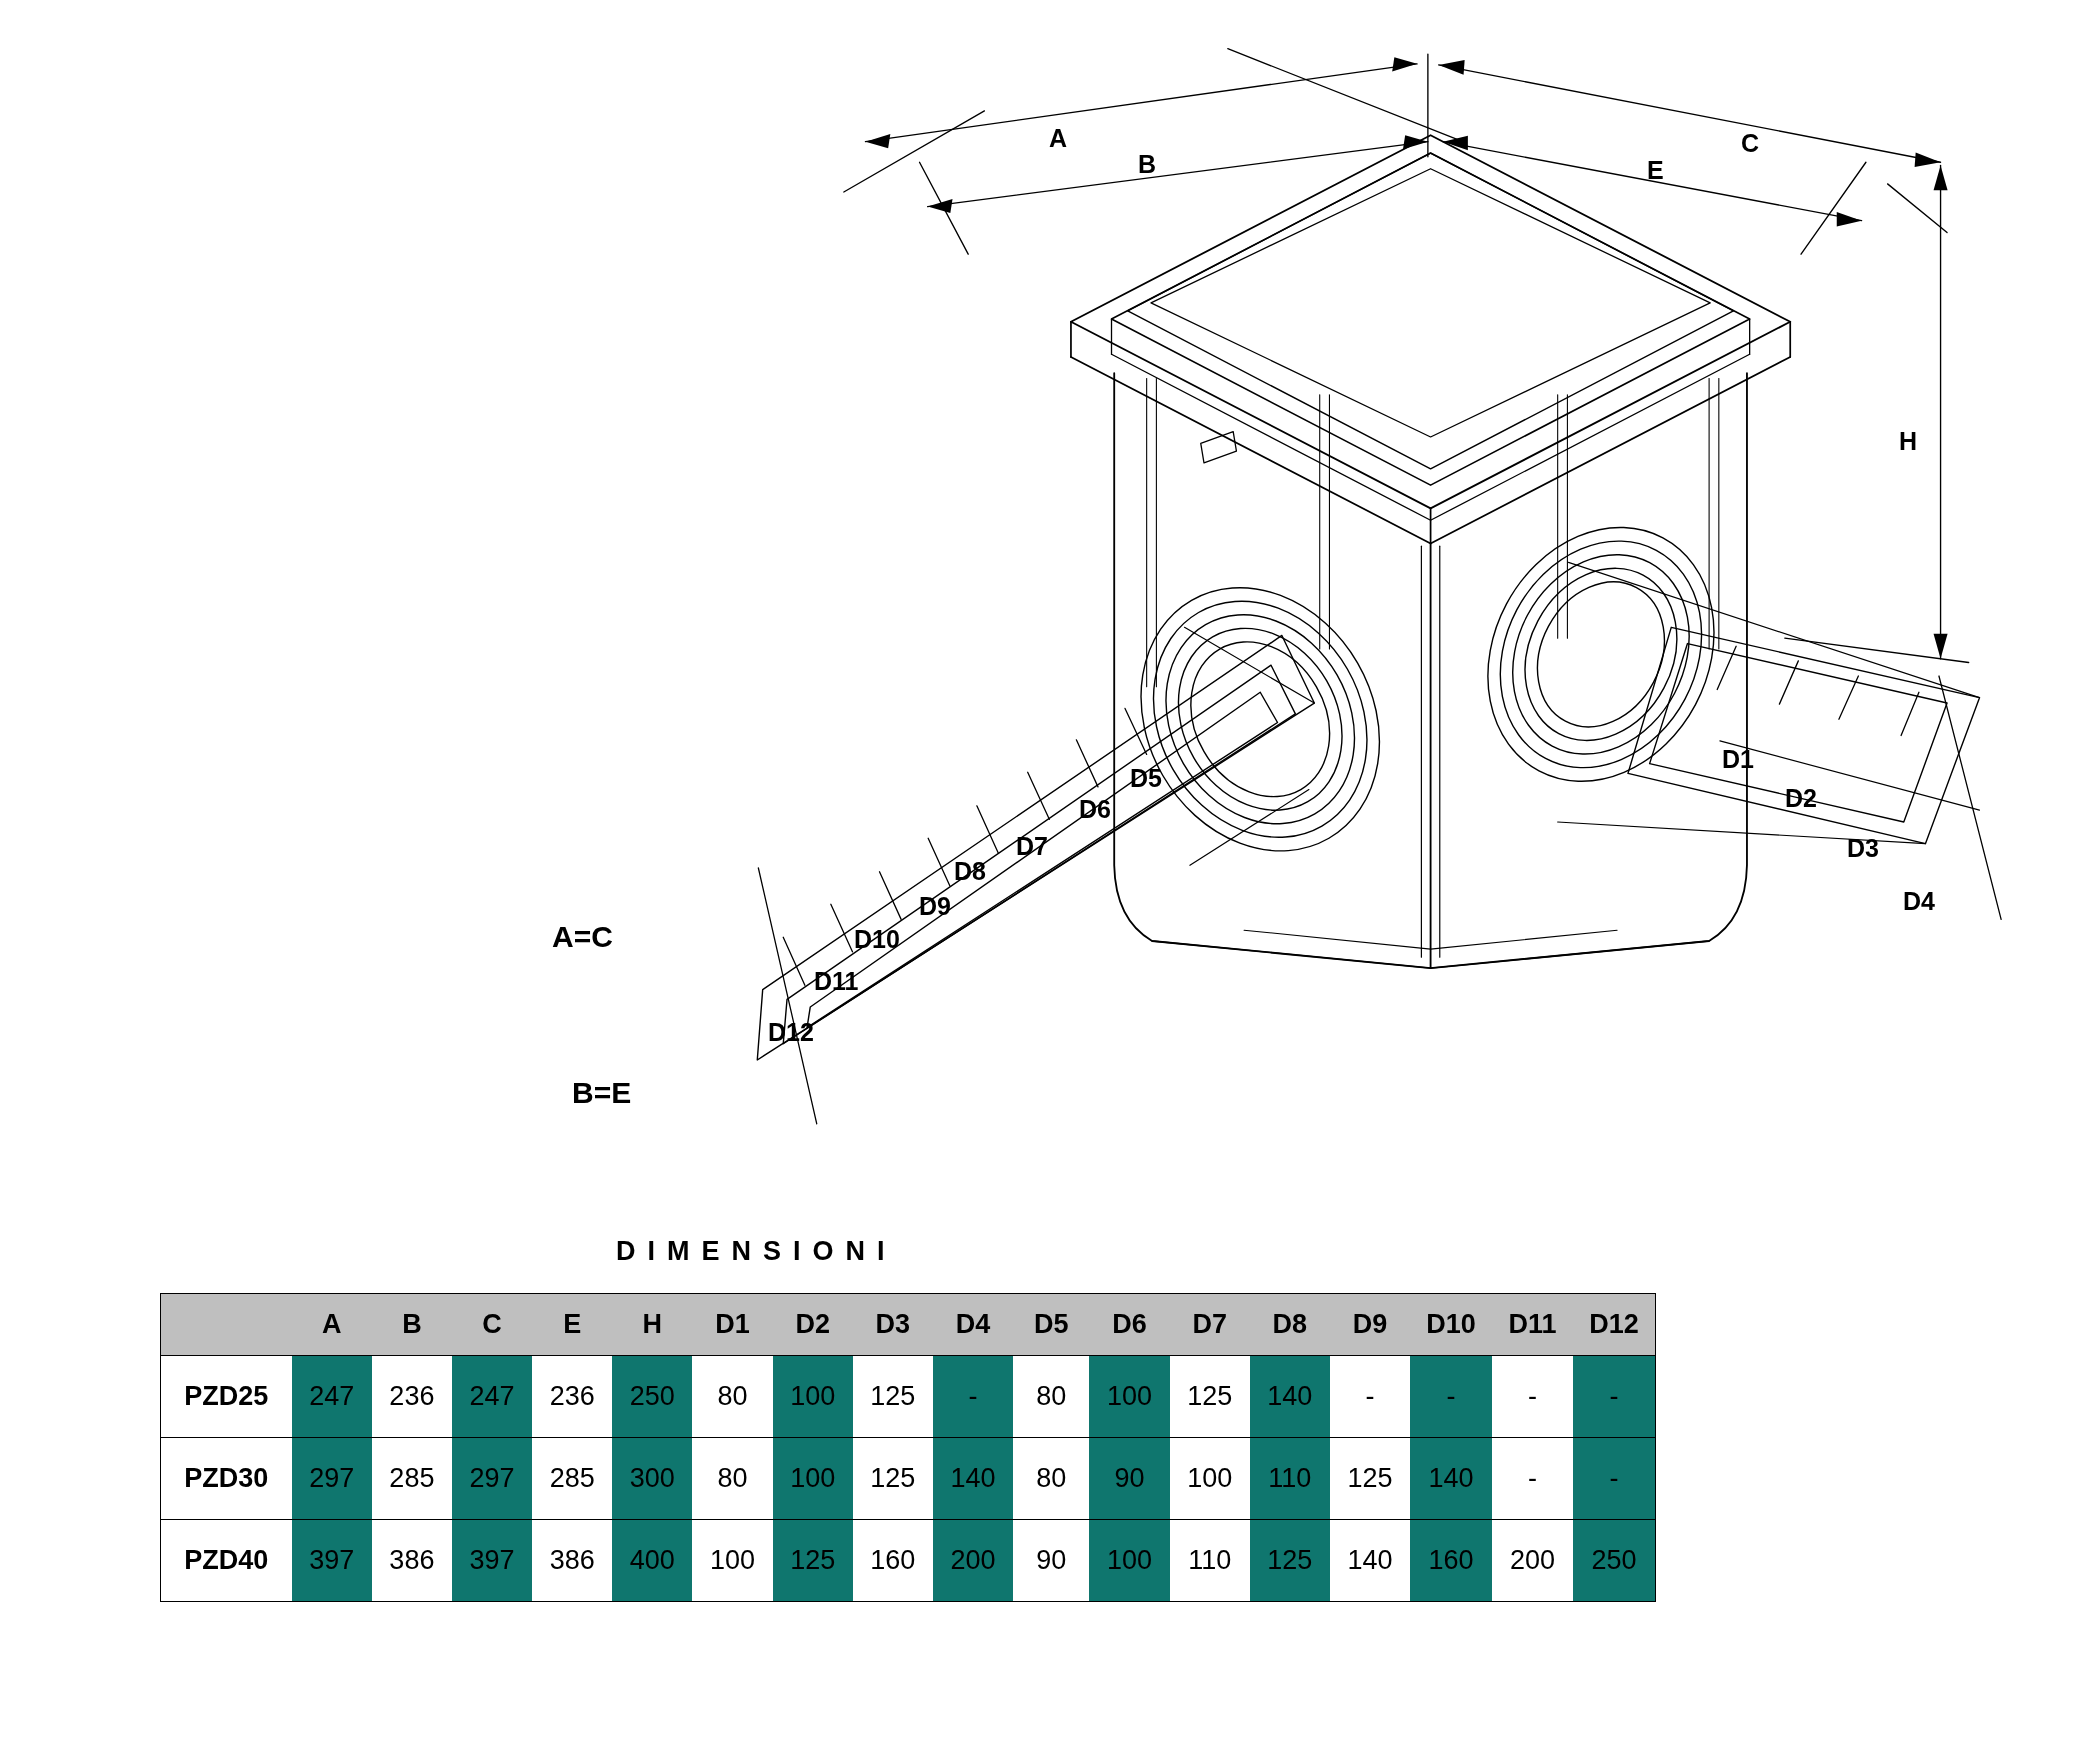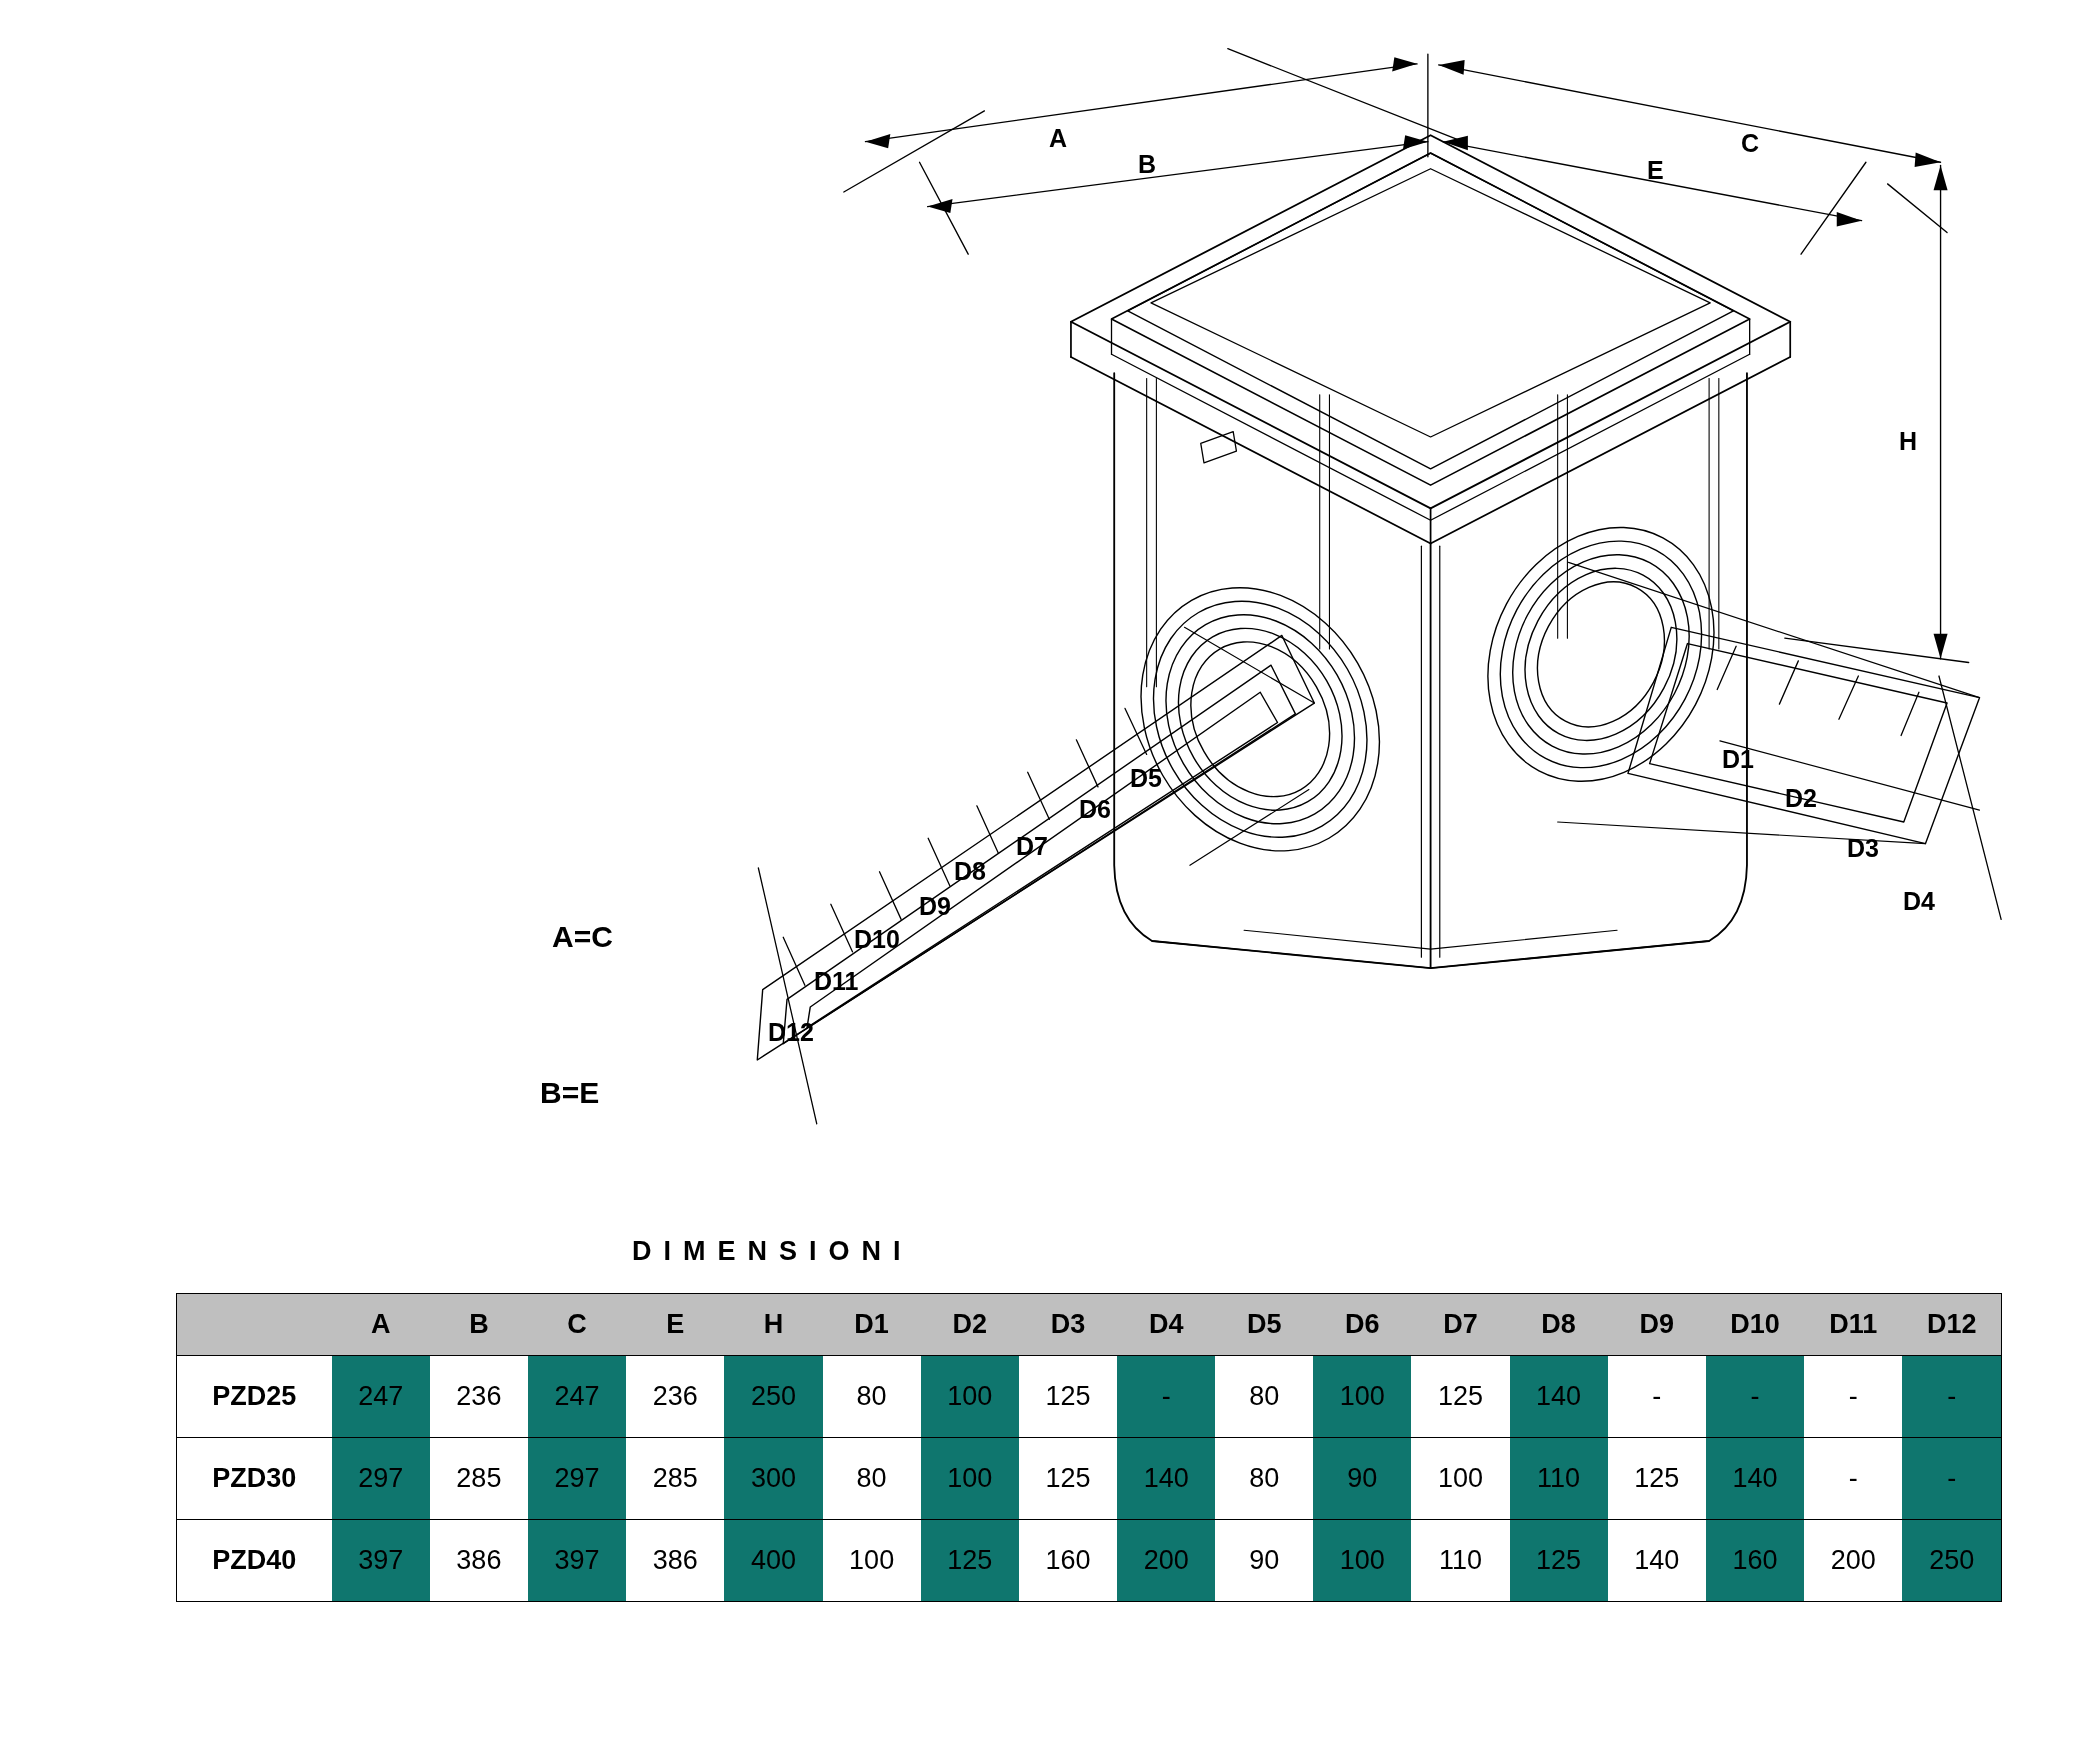--- a/index.html
+++ b/index.html
@@ -49,23 +49,23 @@
     font-family: "Liberation Sans", sans-serif;
     font-weight: bold;
     font-size: 30px;
     color: #000000;
     white-space: nowrap;
   }
 
   
   .table-wrap {
     position: absolute;
-    left: 16px;
+    left: 0;
     top: 1206px;
-    width: 1986px;
+    width: 1656px;
     height: 554px;
   }
   .table-title {
     position: absolute;
     left: 616px;
     top: 30px;
     font-size: 27px;
     font-weight: bold;
     letter-spacing: 12px;
     color: #000000;
@@ -270,21 +270,21 @@
     <div class="dim-label" style="left:1130px; top:764px;">D5</div>
     <div class="dim-label" style="left:1079px; top:795px;">D6</div>
     <div class="dim-label" style="left:1016px; top:832px;">D7</div>
     <div class="dim-label" style="left:954px; top:857px;">D8</div>
     <div class="dim-label" style="left:919px; top:892px;">D9</div>
     <div class="dim-label" style="left:854px; top:925px;">D10</div>
     <div class="dim-label" style="left:814px; top:967px;">D11</div>
     <div class="dim-label" style="left:768px; top:1018px;">D12</div>
 
     <div class="eq-label" style="left:552px; top:920px;">A=C</div>
-    <div class="eq-label" style="left:540px; top:1076px;">B=E</div>
+    <div class="eq-label" style="left:572px; top:1076px;">B=E</div>
   </div>
 
   <div class="table-wrap">
     <div class="table-title">DIMENSIONI</div>
 
     <table class="dims">
       <thead>
         <tr>
           <th class="rowhead"></th>
           <th class="col-c shaded">A</th>

